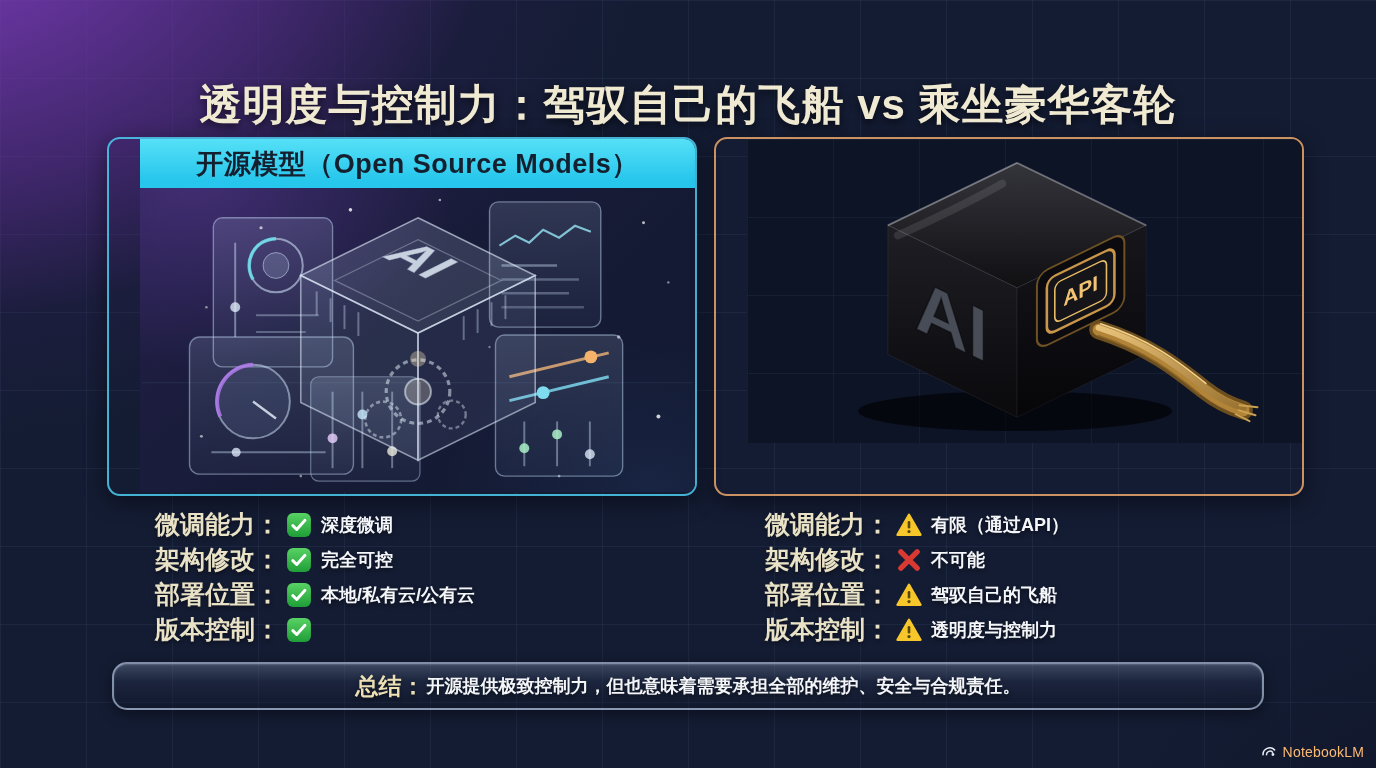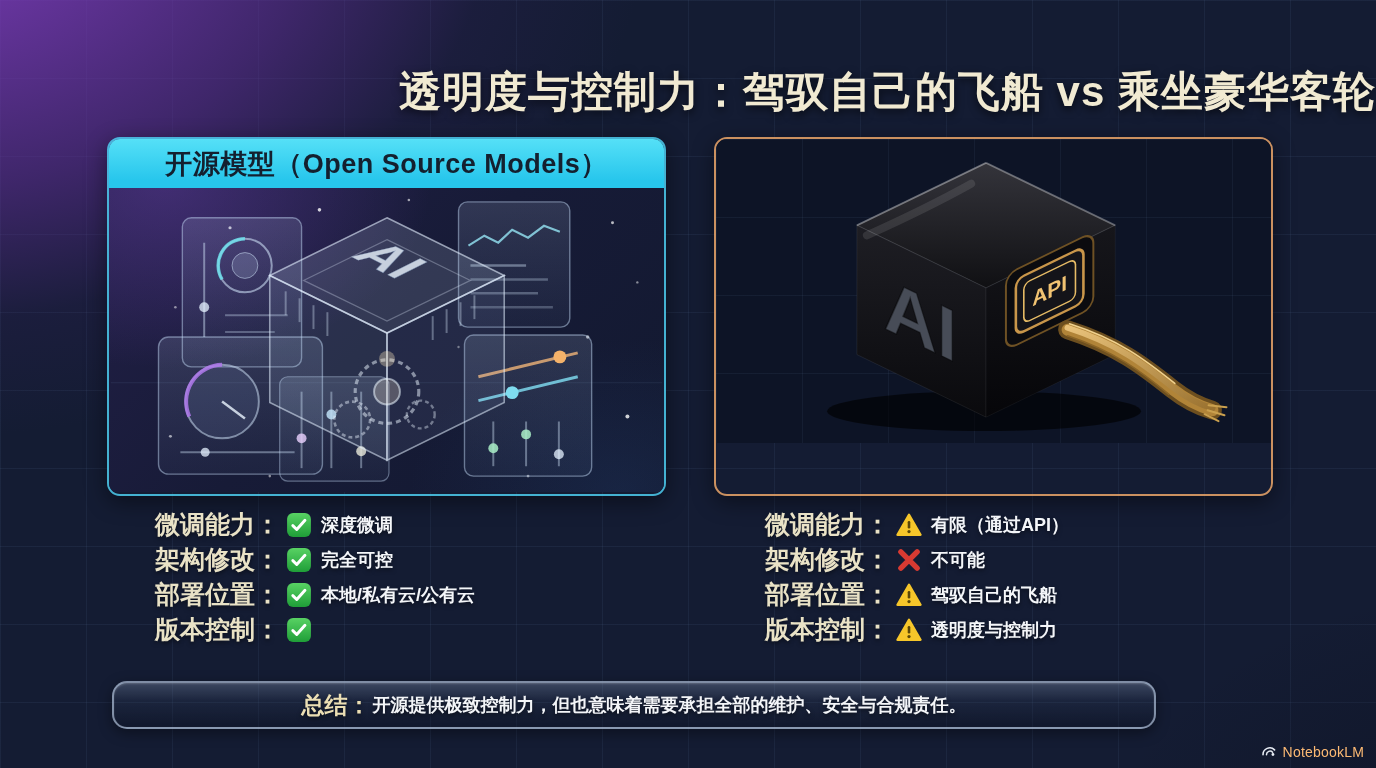--- a/index.html
+++ b/index.html
@@ -16,27 +16,27 @@
       linear-gradient(90deg, rgba(130,160,215,.08) 1px, transparent 1px);
     background-size:86px 78px;
   }
   .bg-glow{
     position:absolute;inset:0;
     background:
       radial-gradient(1050px 780px at -6% -14%, rgba(136,64,200,.95), rgba(98,47,152,.55) 38%, rgba(60,35,105,.18) 55%, rgba(20,28,51,0) 70%),
       radial-gradient(700px 500px at 110% 115%, rgba(10,14,28,.55), rgba(10,14,28,0) 60%);
   }
   .page-title{
-    position:absolute;top:64px;left:0;width:1376px;
-    text-align:right;font-size:42px;font-weight:bold;color:#f1ead2;
+    position:absolute;top:77px;left:0;width:1376px;
+    text-align:center;font-size:42px;font-weight:bold;color:#f1ead2;
     letter-spacing:1px;text-shadow:0 3px 8px rgba(0,0,0,.65);margin:0;
   }
   .panel{
     position:absolute;top:137px;width:555px;height:355px;
-    border-radius:13px;overflow:hidden;box-shadow:0 6px 22px rgba(0,0,0,.45);
+    border-radius:13px;overflow:hidden;box-shadow:0 6px 22px rgba(0,0,0,.45);padding-left:31px;
   }
   .panel-open{left:107px;border:2px solid rgba(76,205,238,.85);}
   .panel-closed{left:714px;border:2px solid rgba(235,166,104,.85);}
   .panel-header{
     height:49px;display:flex;align-items:center;justify-content:center;
     font-size:27px;font-weight:bold;color:#14202f;letter-spacing:.5px;
   }
   .panel-open .panel-header{background:linear-gradient(180deg,#55e0f7 0%,#27c6ec 85%);}
   .panel-closed .panel-header{background:linear-gradient(180deg,#f6ac68 0%,#ee9347 85%);}
   .art{position:relative;width:100%;height:304px;}
@@ -56,21 +56,21 @@
   .art svg{position:absolute;inset:0;}
   .attr-col{position:absolute;top:507px;width:580px;}
   .attr-col-left{left:135px;}
   .attr-col-right{left:745px;}
   .attr-row{display:flex;align-items:center;height:35px;}
   .attr-label{font-size:25px;font-weight:bold;color:#e9e2c6;text-shadow:0 2px 4px rgba(0,0,0,.5);margin-left:20px;}
   .attr-icon{width:26px;height:26px;margin:0 9px 0 6px;flex:0 0 auto;display:inline-block;}
   .attr-icon svg{display:block;}
   .attr-value{font-size:18px;font-weight:bold;color:#f4f6f9;text-shadow:0 2px 4px rgba(0,0,0,.5);}
   .summary-bar{
-    position:absolute;left:112px;top:681px;width:1044px;height:48px;
+    position:absolute;left:112px;top:662px;width:1152px;height:48px;
     border:2px solid rgba(165,182,205,.75);border-radius:15px;box-sizing:border-box;
     background:linear-gradient(180deg, rgba(150,170,200,.30) 0%, rgba(55,70,100,.22) 40%, rgba(12,18,34,.38) 100%);
     display:flex;align-items:center;justify-content:center;
     box-shadow:0 4px 14px rgba(0,0,0,.4), inset 0 1px 2px rgba(255,255,255,.18);
   }
   .summary-prefix{font-size:23px;font-weight:bold;color:#ecdfb4;margin-right:2px;text-shadow:0 2px 4px rgba(0,0,0,.55);}
   .summary-text{font-size:18px;font-weight:bold;color:#f3f5f8;text-shadow:0 2px 4px rgba(0,0,0,.55);}
   .watermark{
     position:absolute;right:12px;bottom:8px;display:flex;align-items:center;gap:6px;
     color:#fdba74;font-size:14px;letter-spacing:.2px;

